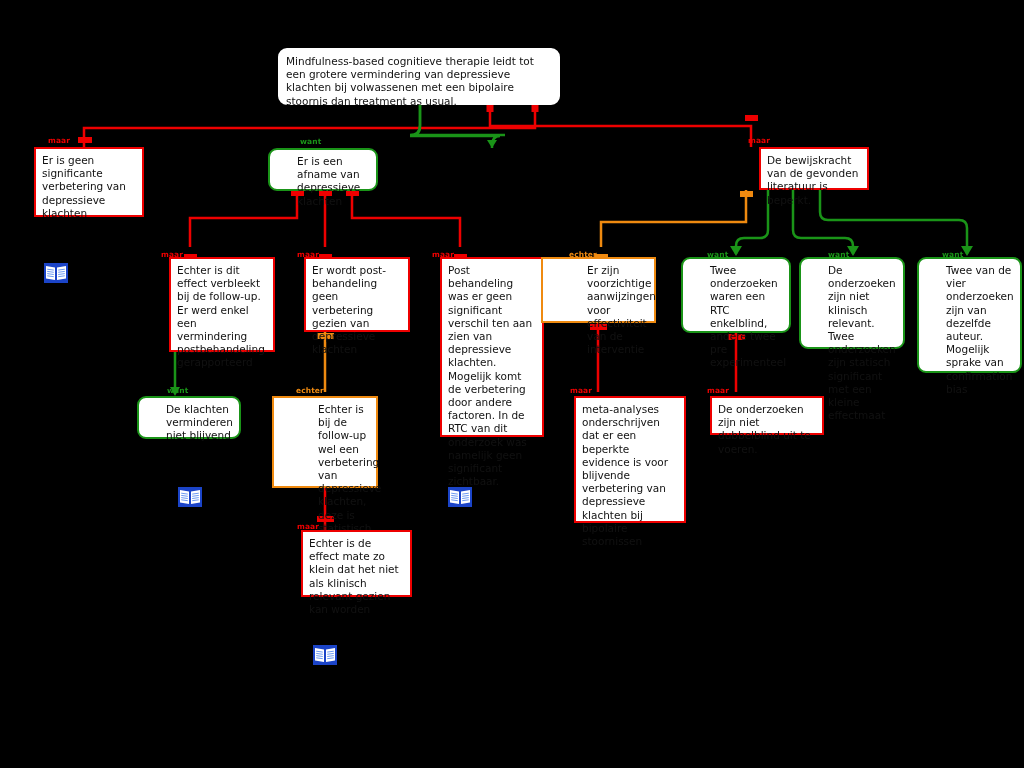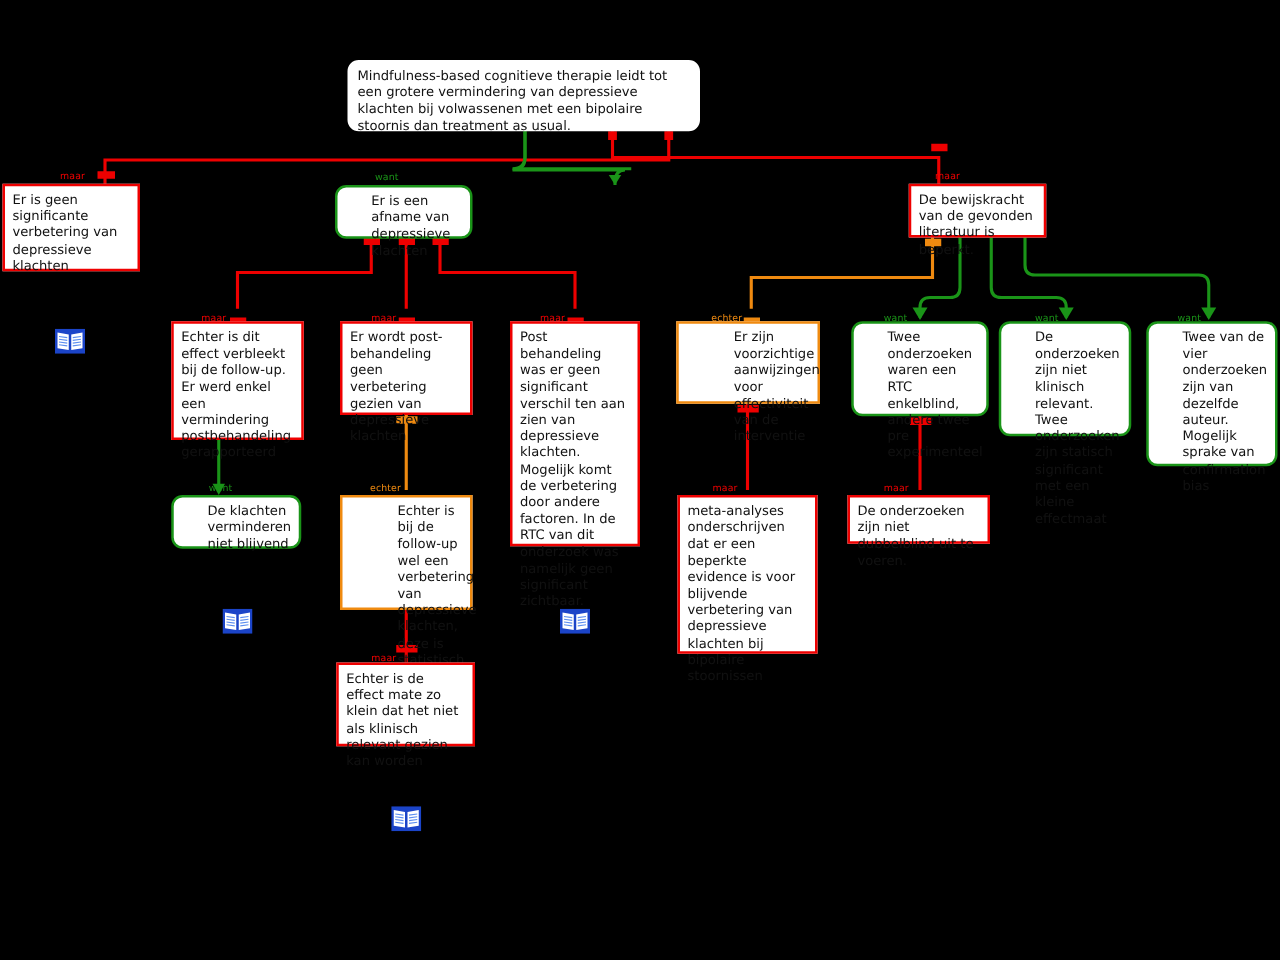--- a/index.html
+++ b/index.html
@@ -9,25 +9,25 @@
 
   
   #wires{position:absolute;left:0;top:0;width:1024px;height:768px;}
 
   
   .node{position:absolute;background:#fff;color:#111;
         border:2px solid #4d7c0f;box-sizing:border-box;
         font-size:10.5px;line-height:13.2px;padding:5px 6px 4px 6px;}
   .node.green{border-color:#1a9418;border-radius:9px;padding-left:27px;}
   .node.orange{border-color:#ef8a10;padding-left:44px;}
-  .node.red{border-color:#ee0000;}
+  .node.red{border-color:#ee0000;margin-left:32px;}
   .node.rounded{border-radius:9px;}
 
   
-  .elabel{position:absolute;font-size:7.5px;font-weight:normal;
+  .elabel{position:absolute;font-size:7.5px;font-weight:bold;
           letter-spacing:.1px;white-space:nowrap;}
   .elabel.red{color:#ee0000;}
   .elabel.green{color:#1a9418;}
   .elabel.orange{color:#ef8a10;text-align:right;}
 
   
   .bookicon{position:absolute;width:24px;height:20px;}
 </style>
 </head>
 <body>

